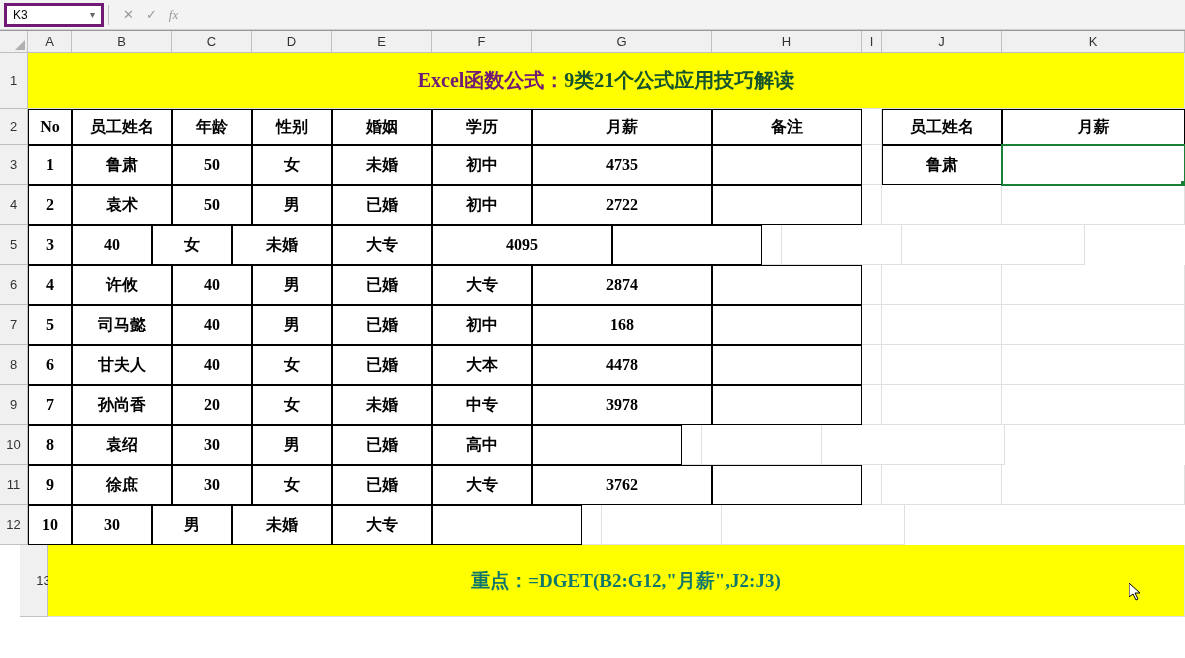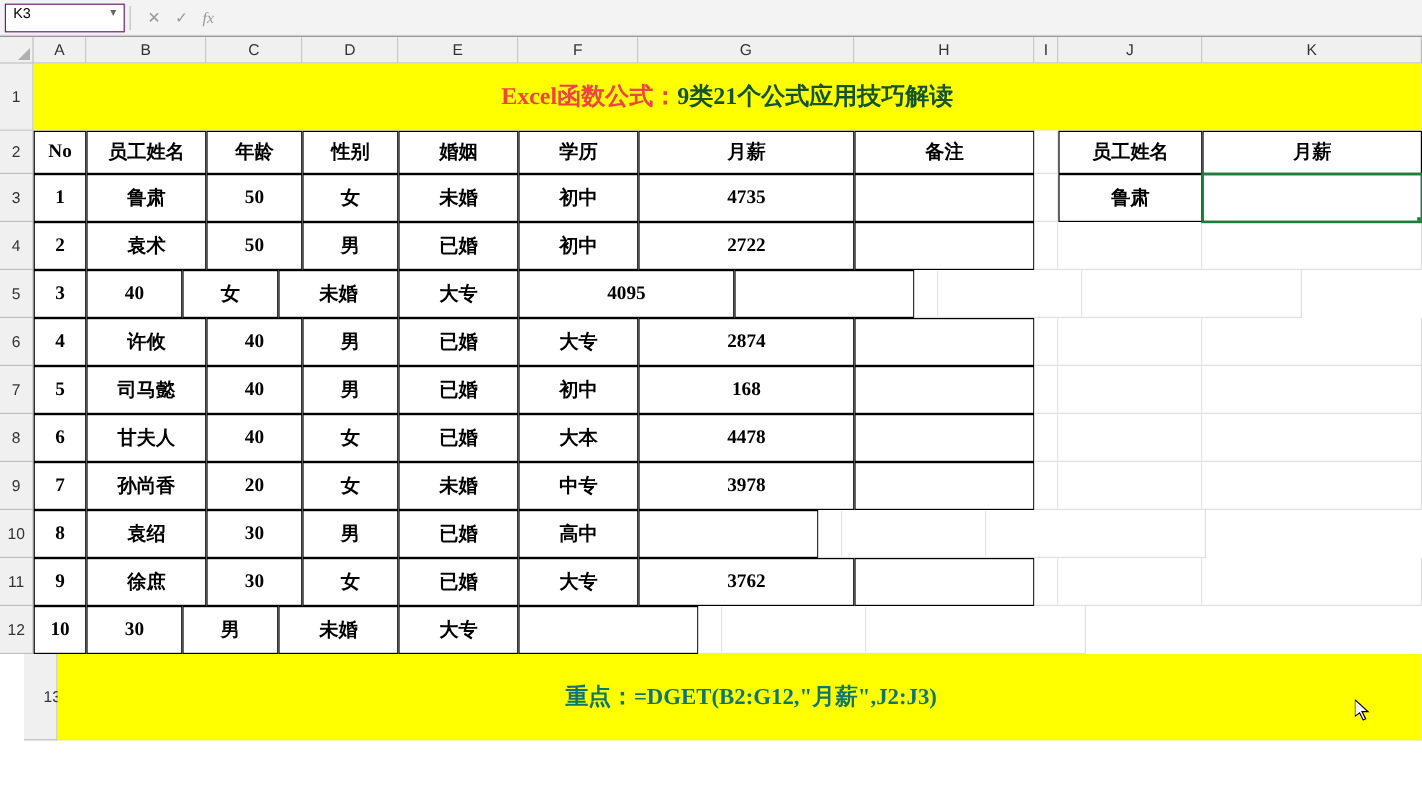--- a/index.html
+++ b/index.html
@@ -17,26 +17,26 @@
       height: 30px;
       display: flex;
       align-items: center;
       border-bottom: 1px solid #d0d0d0;
       background: #f3f3f3;
       padding: 2px 4px;
     }
     .name-box {
       width: 100px;
       height: 24px;
-      border: 1px solid #701a75;
+      border: 3px solid #701a75;
       background: #fff;
       font-size: 12px;
       padding: 0 6px;
       display: flex;
-      align-items: flex-start;
+      align-items: center;
       justify-content: space-between;
     }
     .name-box-dropdown {
       font-size: 10px;
       color: #666;
     }
     .fb-buttons {
       display: flex;
       align-items: center;
       padding: 0 10px;
@@ -159,21 +159,21 @@
     
     .yellow-bg {
       background: #ffff00;
     }
     .title-cell {
       width: 1157px;
       font-size: 20px;
       font-weight: bold;
       font-family: "SimSun", serif;
     }
-    .title-black { color: #ef4444; }
+    .title-black { color: #701a75; }
     .title-red { color: #14532d; }
     
     
     .tb { border: 1px solid #000; }
     
     
     .footer-cell {
       width: 1157px;
       font-size: 19px;
       font-weight: bold;

